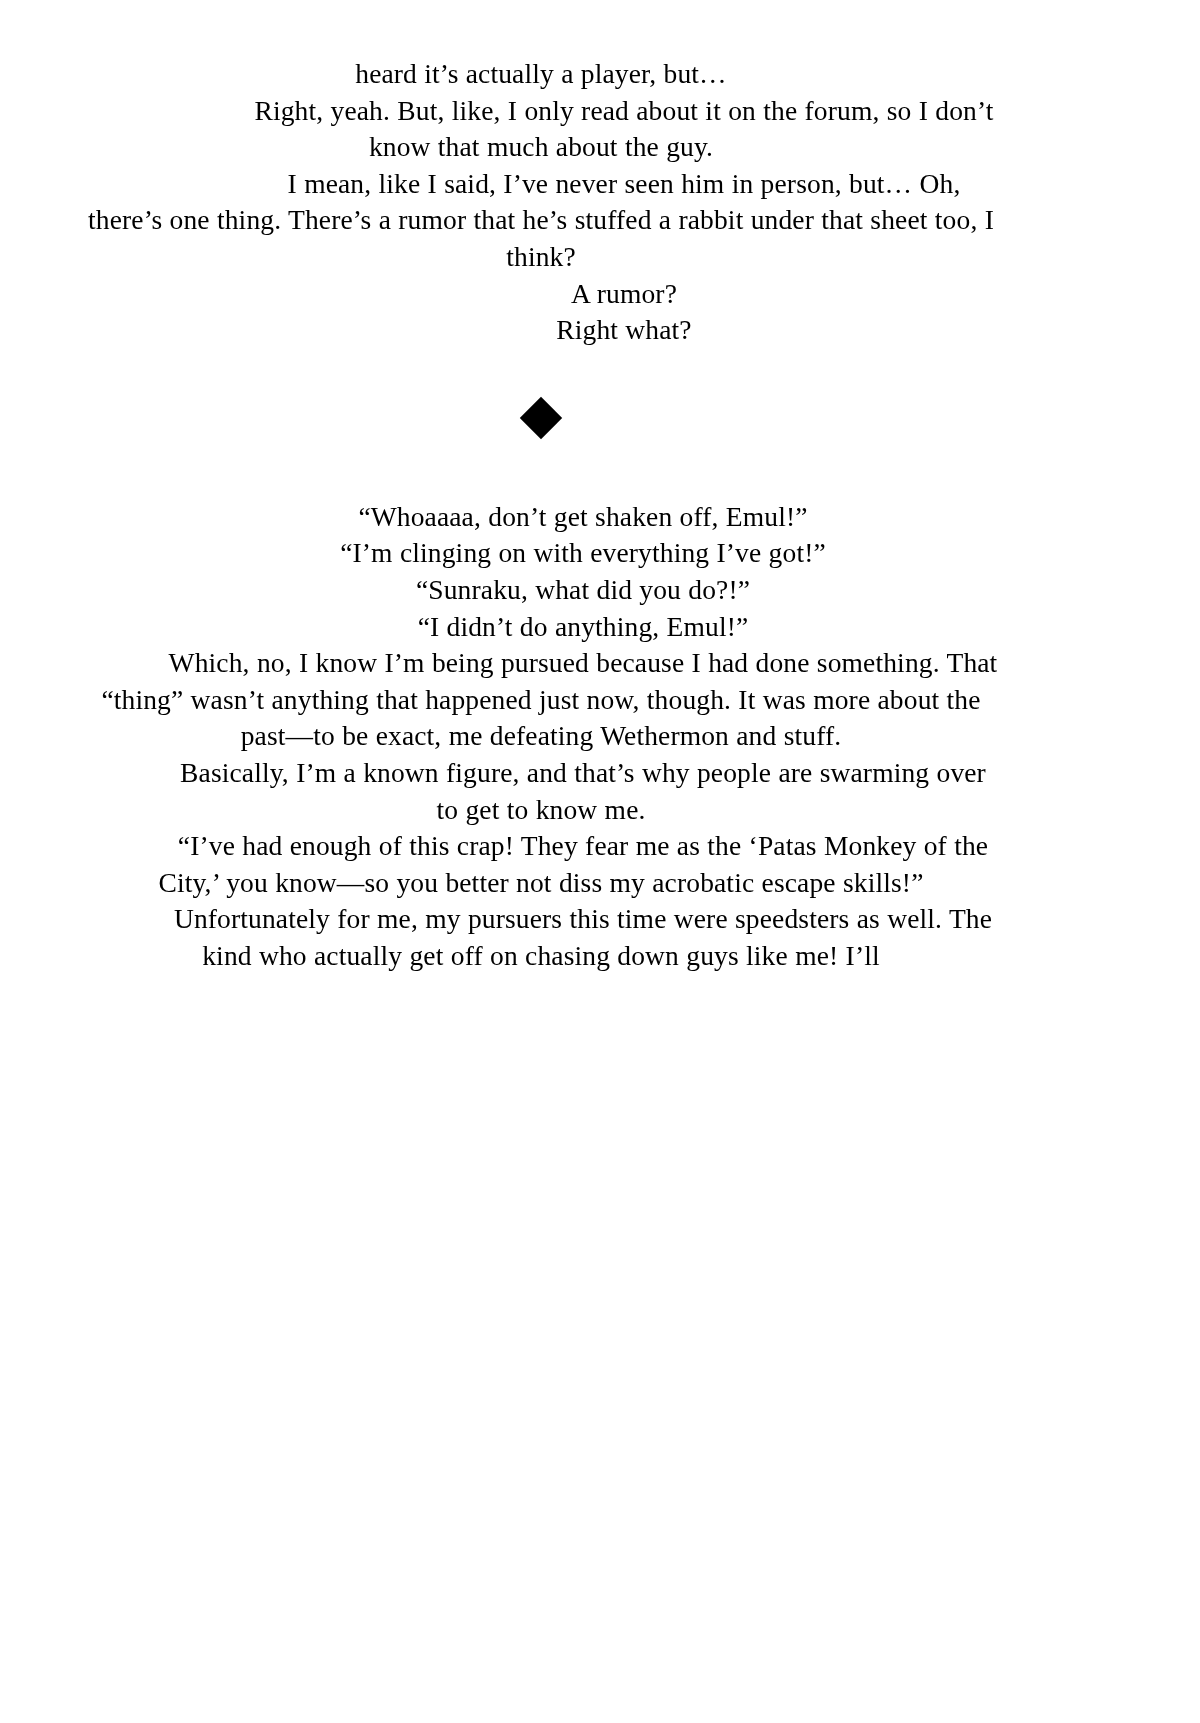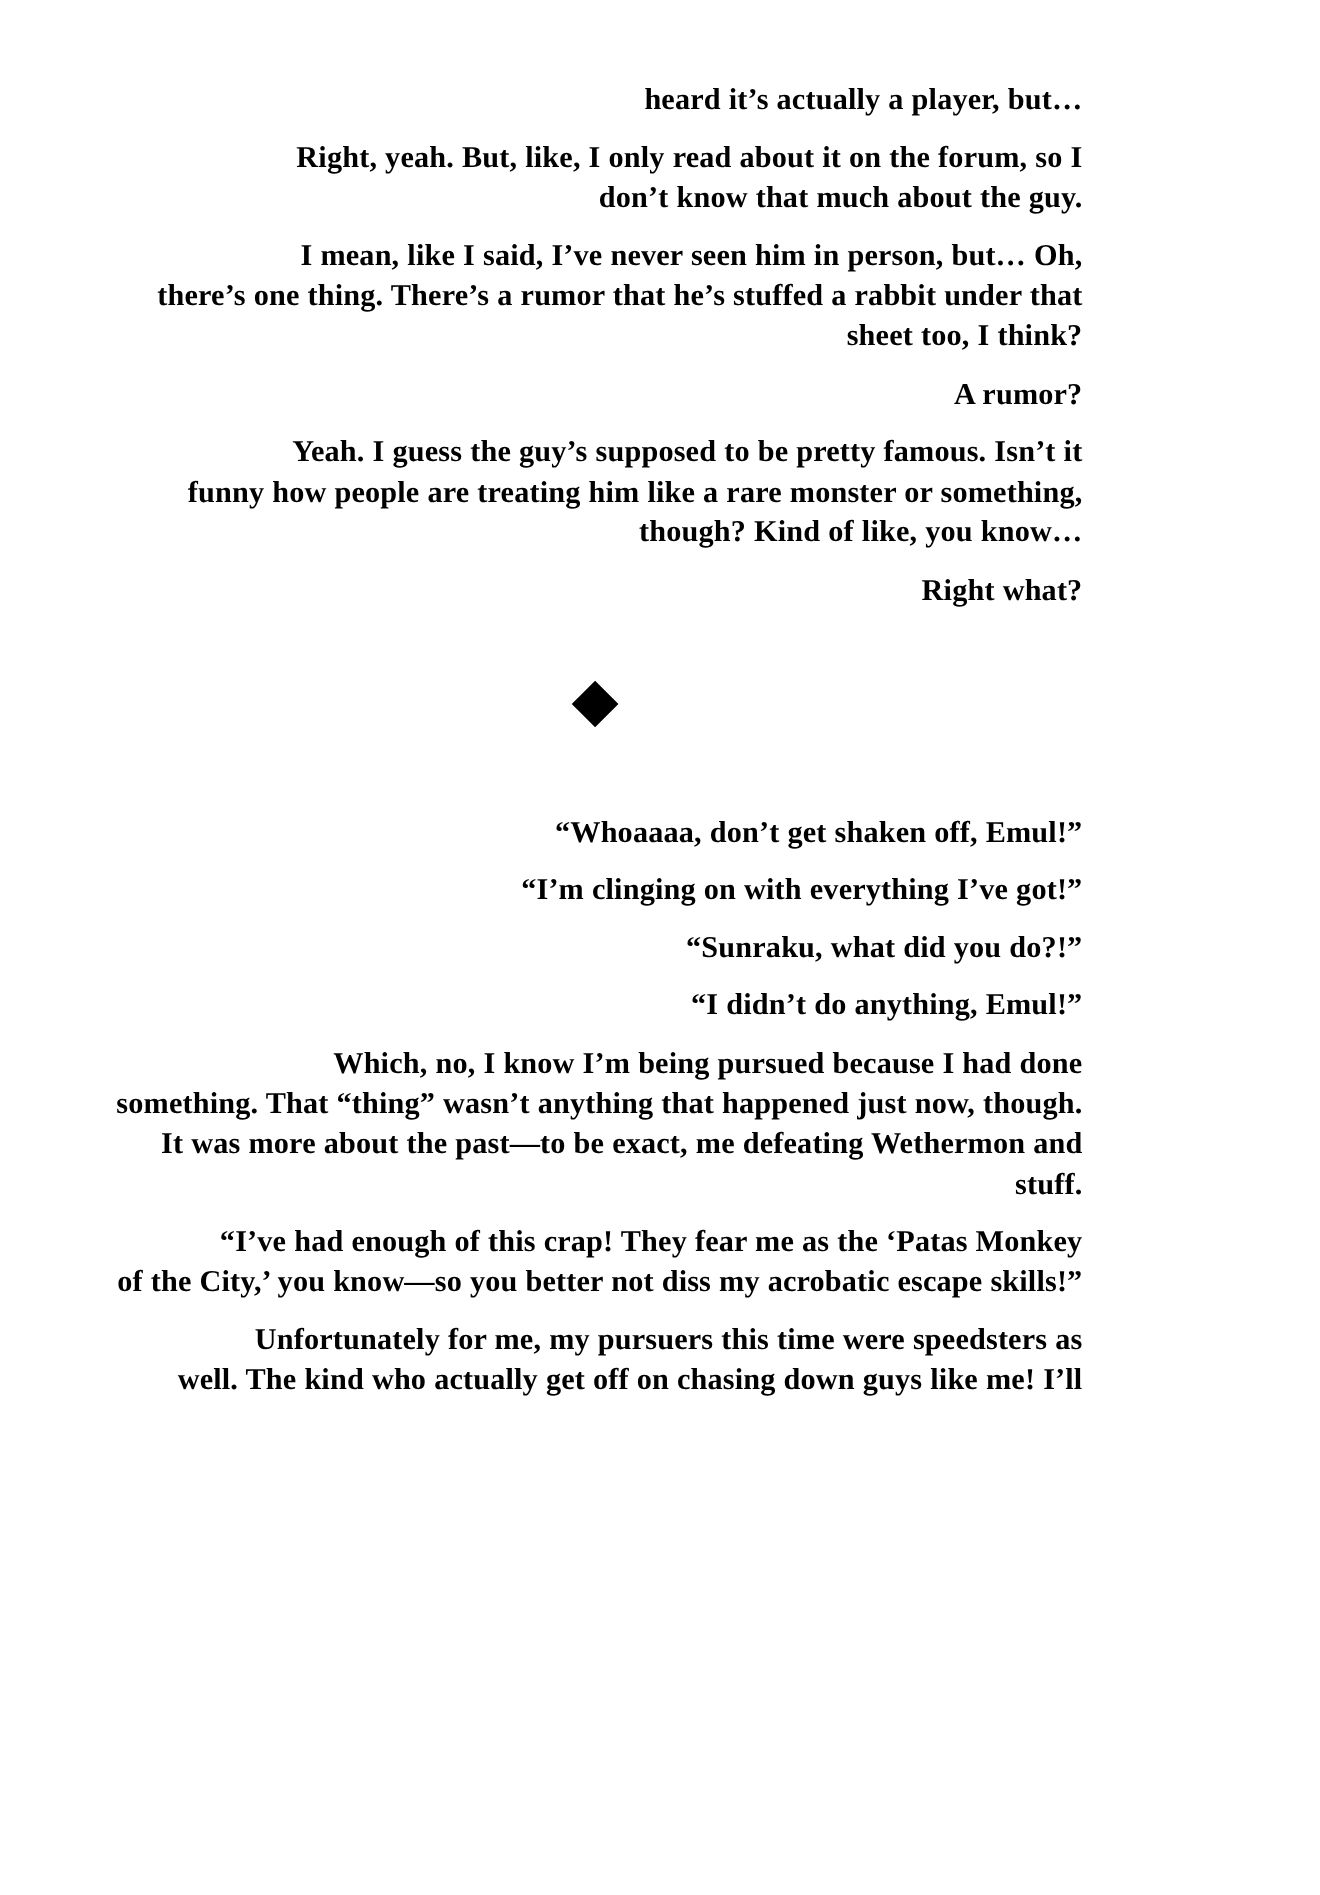--- a/index.html
+++ b/index.html
@@ -20,28 +20,27 @@
     height: 1723px;
     box-sizing: border-box;
     padding: 56px 180px 0 82px;
     background: #ffffff;
     overflow: hidden;
   }
   .text-block {
     width: 918px;
   }
   p.para {
-    margin: 16px;
+    margin: 0;
     font-size: 27.5px;
     line-height: 36.6px;
     letter-spacing: 0.005em;
-    text-align: right;
+    text-align: center;
     text-indent: 0;
     word-spacing: 0.01em;
-    font-weight: bold;
   }
   
   p.dialogue {
     text-indent: 166px;
   }
   
   p.narrative {
     text-indent: 84px;
   }
   
@@ -67,35 +66,35 @@
 </head>
 <body>
 
 <div class="page">
 
   <div class="text-block">
     <p class="para flush">heard it’s actually a player, but…</p>
     <p class="para dialogue">Right, yeah. But, like, I only read about it on the forum, so I don’t know that much about the guy.</p>
     <p class="para dialogue">I mean, like I said, I’ve never seen him in person, but… Oh, there’s one thing. There’s a rumor that he’s stuffed a rabbit under that sheet too, I think?</p>
     <p class="para dialogue">A rumor?</p>
-    <p class="para dialogue">Yeah. I guess the guy’s supposed to be pretty famous. Isn’t it funny how people are treating him like a rare monster or something, though? Kind of like, you know…</p>
     <p class="para dialogue">Right what?</p>
   </div>
 
   <div class="gap-before-ornament"></div>
 
   <div class="ornament">
     <span class="diamond"></span>
   </div>
 
   <div class="gap-after-ornament"></div>
 
   <div class="text-block">
     <p class="para narrative">“Whoaaaa, don’t get shaken off, Emul!”</p>
     <p class="para narrative">“I’m clinging on with everything I’ve got!”</p>
     <p class="para narrative">“Sunraku, what did you do?!”</p>
     <p class="para narrative">“I didn’t do anything, Emul!”</p>
     <p class="para narrative">Which, no, I know I’m being pursued because I had done something. That “thing” wasn’t anything that happened just now, though. It was more about the past—to be exact, me defeating Wethermon and stuff.</p>
+    <p class="para narrative">Basically, I’m a known figure, and that’s why people are swarming over to get to know me.</p>
     <p class="para narrative">“I’ve had enough of this crap! They fear me as the ‘Patas Monkey of the City,’ you know—so you better not diss my acrobatic escape skills!”</p>
     <p class="para narrative">Unfortunately for me, my pursuers this time were speedsters as well. The kind who actually get off on chasing down guys like me! I’ll</p>
   </div>
 
 </div>
 
 </body></html>

